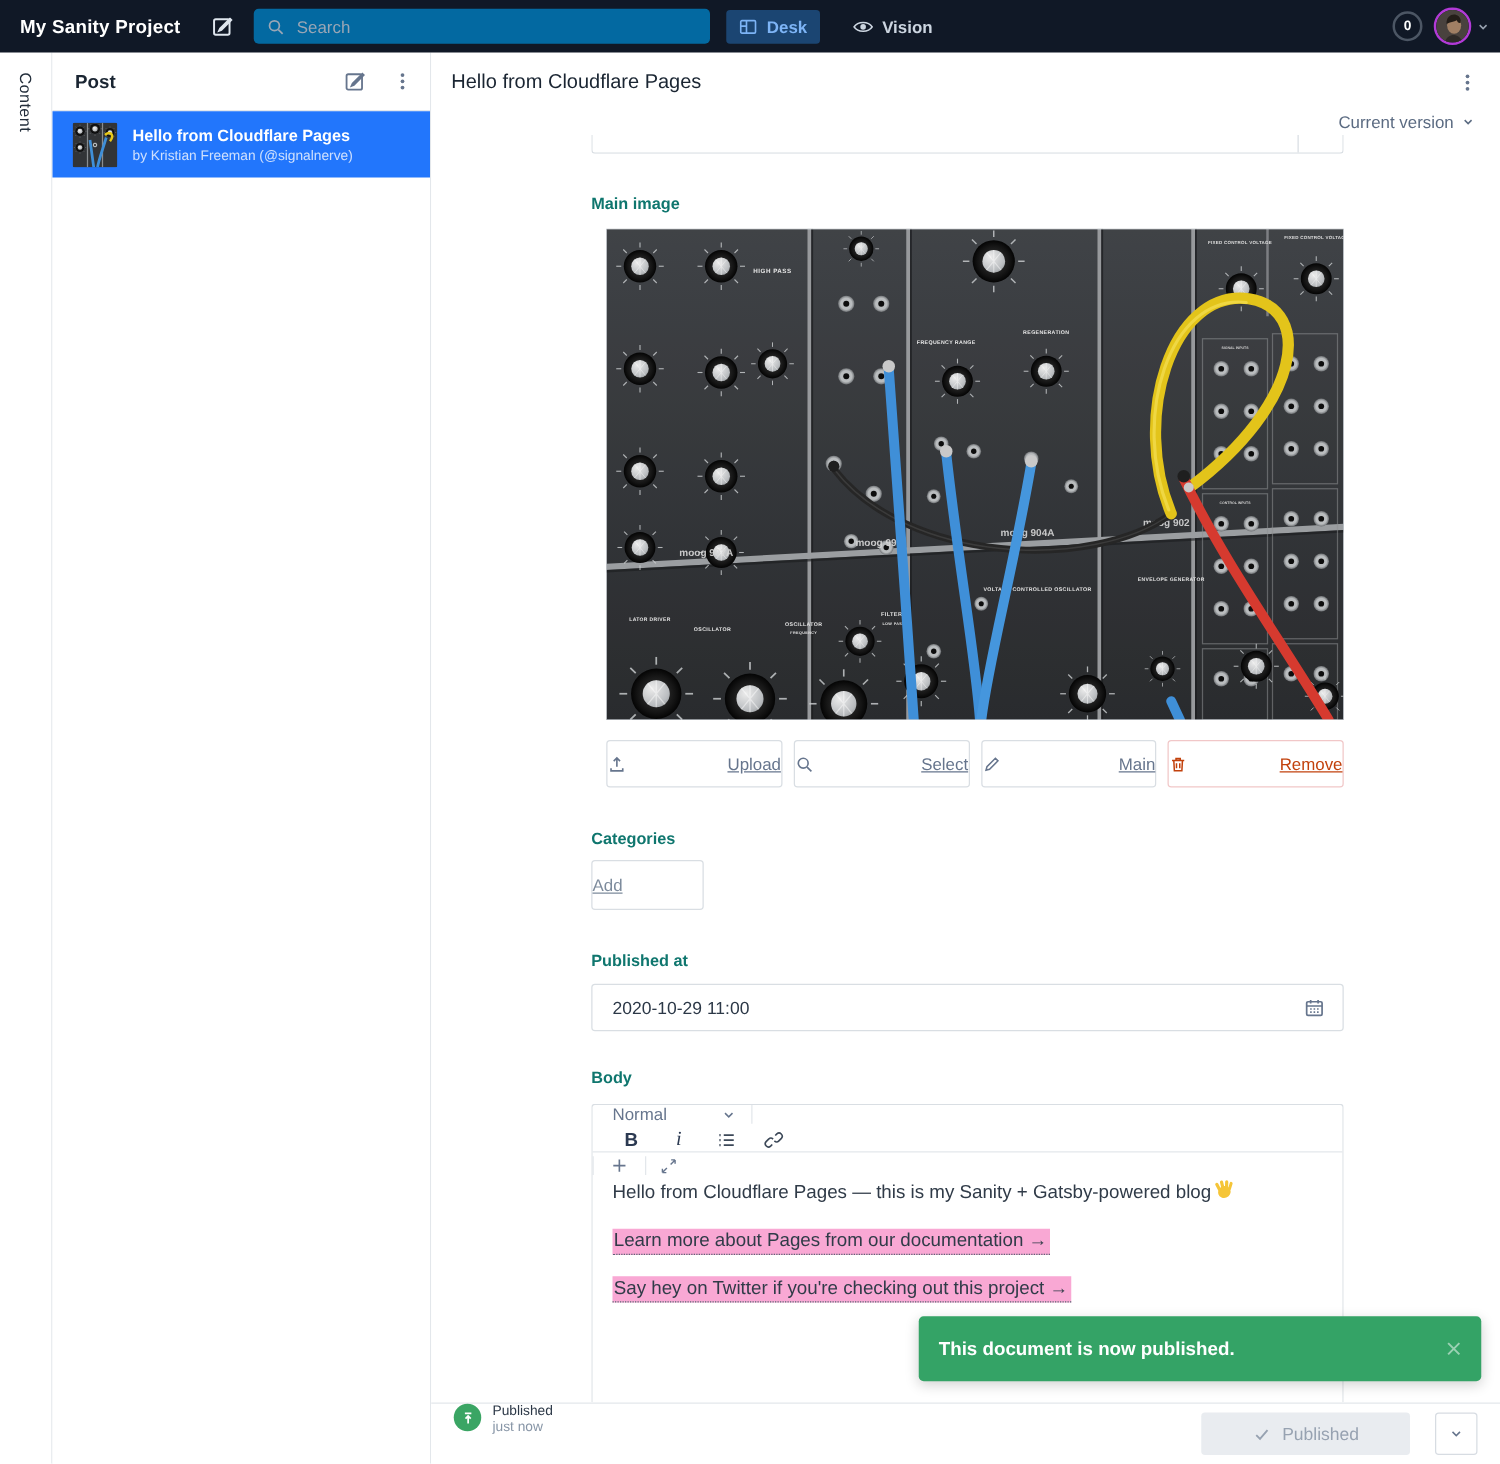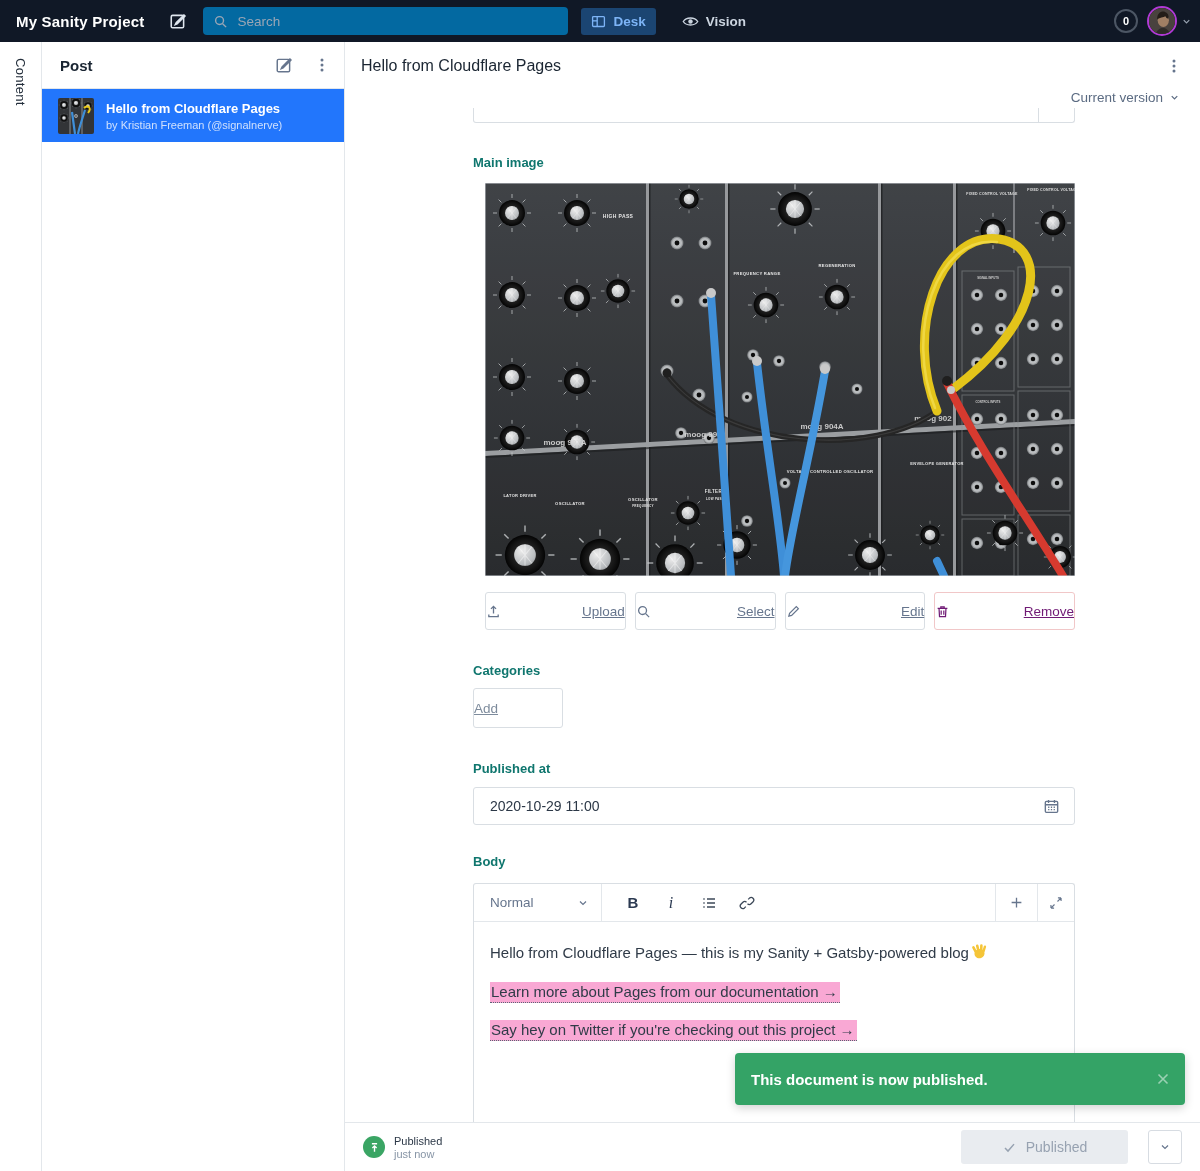--- a/index.html
+++ b/index.html
@@ -47,31 +47,31 @@
   .cut-input { position:absolute; left:128px; top:66px; width:602px; height:15px; border:1px solid #d9dee3; border-top:none; border-radius:0 0 3px 3px; }
   .cut-input .divider { position:absolute; left:564px; top:0; bottom:0; width:1px; background:#d9dee3; }
 
   .field-label { position:absolute; font-size:13px; font-weight:600; color:#0f766e; }
 
   .mainimage { position:absolute; left:140px; top:141px; width:590px; height:393px; cursor:pointer; }
   .mainimage svg { display:block; }
 
   .img-buttons { position:absolute; left:140px; top:550px; width:590px; display:grid; grid-template-columns:repeat(4,1fr); gap:9px; }
   .btn { height:38px; border:1px solid #d9dee3; border-radius:3px; background:#fff; display:flex; align-items:center; justify-content:space-between; gap:9px; font-size:13.5px; font-weight:500; color:#66758d; cursor:pointer; font-family:"Liberation Sans",sans-serif;text-decoration:underline; }
-  .btn-danger { color:#701a75; border-color:#f1c7c8; }
+  .btn-danger { color:#c2410c; border-color:#f1c7c8; }
 
   .btn-add { position:absolute; left:128px; top:646px; width:90px; height:40px; color:#7d8b9c; }
 
   .date-field { position:absolute; left:128px; top:745px; width:602px; height:38px; border:1px solid #d9dee3; border-radius:3px; display:flex; align-items:center; padding:0 14px 0 16px; }
   .date-field input { border:none; outline:none; flex:1; font-size:14px; color:#2c3847; font-family:"Liberation Sans",sans-serif; }
   .date-cal { color:#66758d; cursor:pointer; display:flex; }
 
   
   .editor { position:absolute; left:128px; top:841px; width:602px; height:239px; border:1px solid #d9dee3; border-bottom:none; border-radius:3px 3px 0 0; }
-  .ed-toolbar { height:38px; border-bottom:1px solid #e3e7eb; display:flex; align-items:stretch; }
+  .ed-toolbar { height:38px; border-bottom:1px solid #e3e7eb; display:flex; align-items:stretch;flex-direction:column; }
   .ed-style { width:128px; border-right:1px solid #e3e7eb; display:flex; align-items:center; padding:0 12px 0 16px; color:#66758d; font-size:13.5px; cursor:pointer; }
   .ed-style .chev { margin-left:auto; display:flex; }
   .ed-tools { display:flex; align-items:center; gap:12px; padding-left:18px; }
   .ed-tool { width:26px; height:26px; display:flex; align-items:center; justify-content:center; cursor:pointer; color:#3c4858; }
   .ed-bold { font-weight:700; font-size:15px; color:#2c3a52; }
   .ed-italic { font-family:"Liberation Serif",serif; font-style:italic; font-size:16px; color:#2c3a52; }
   .ed-spacer { flex:1; }
   .ed-right { display:flex; align-items:stretch; }
   .ed-cell { width:42px; display:flex; align-items:center; justify-content:center; border-left:1px solid #e3e7eb; color:#66758d; cursor:pointer; }
   .ed-cell.expand { width:37px; }
@@ -79,21 +79,21 @@
   .ed-content p { font-size:15px; color:#303b48; line-height:1.35; margin-bottom:17px; }
   .hand { display:inline-block; vertical-align:-2px; margin-left:2px; }
   .ed-link { background:#f9a8d4; border-bottom:1px dotted #5a6675; padding:1px 2px 2px 1px; cursor:pointer; color:#303b48; }
 
   
   .toast { position:absolute; left:390px; top:1011px; width:450px; height:52px; background:#34a366; border-radius:4px; box-shadow:0 3px 10px rgba(0,0,0,.18); display:flex; align-items:center; padding:0 14px 0 16px; z-index:40; }
   .toast-msg { color:#fff; font-size:15px; font-weight:600; }
   .toast-close { margin-left:auto; color:rgba(255,255,255,.5); cursor:pointer; display:flex; }
 
   
-  .footer { position:absolute; left:0; right:0; top:1080px; bottom:0; background:#fff; border-top:1px solid #e3e7eb; display:flex; align-items:center; z-index:30; }
+  .footer { position:absolute; left:0; right:0; top:1080px; bottom:0; background:#fff; border-top:1px solid #e3e7eb; display:flex; z-index:30; }
   .pub-icon { margin-left:18px; width:22px; height:22px; border-radius:50%; background:#3aa564; color:#fff; display:flex; align-items:center; justify-content:center; flex:none; }
   .pub-text { margin-left:9px; }
   .pub-status { font-size:11px; font-weight:500; color:#2c3847; }
   .pub-time { font-size:11px; color:#8795a6; margin-top:1px; }
   .footer-right { margin-left:auto; margin-right:18px; display:flex; align-items:center; gap:20px; }
   .btn-published { width:167px; height:34px; background:#e9ecf0; border:none; border-radius:3px; color:#97a2b1; font-size:14px; font-weight:500; display:flex; align-items:center; justify-content:center; gap:9px; cursor:default; font-family:"Liberation Sans",sans-serif; }
   .btn-pubmenu { width:34px; height:34px; background:#fff; border:1px solid #d7dce2; border-radius:3px; color:#66758d; display:flex; align-items:center; justify-content:center; cursor:pointer; }
 
   svg.ic { display:block; }
 </style>
@@ -425,21 +425,21 @@
       <svg class="ic" width="15" height="15" viewBox="0 0 16 16" fill="none" stroke="currentColor" stroke-width="1.4">
           <circle cx="7" cy="7" r="4.2"></circle>
           <path d="M10.3 10.3L14 14"></path>
         </svg>
       <span>Select</span>
     </button>
     <button class="btn">
       <svg class="ic" width="15" height="15" viewBox="0 0 16 16" fill="none" stroke="currentColor" stroke-width="1.3">
           <path d="M3 13l.8-3L11 2.8l2.2 2.2L6 12.2 3 13z"></path>
         </svg>
-      <span>Edit</span>
+      <span>Main</span>
     </button>
     <button class="btn btn-danger">
       <svg class="ic" width="15" height="15" viewBox="0 0 16 16" fill="none" stroke="currentColor" stroke-width="1.3">
           <path d="M2.8 4.6h10.4M6.2 4.6V3.1h3.6v1.5M4.3 4.6l.5 8.9h6.4l.5-8.9M6.6 7v4.4M9.4 7v4.4"></path>
         </svg>
       <span>Remove</span>
     </button>
   </div>
 
   <div class="field-label" style="left:128px; top:621px;">Categories</div>

